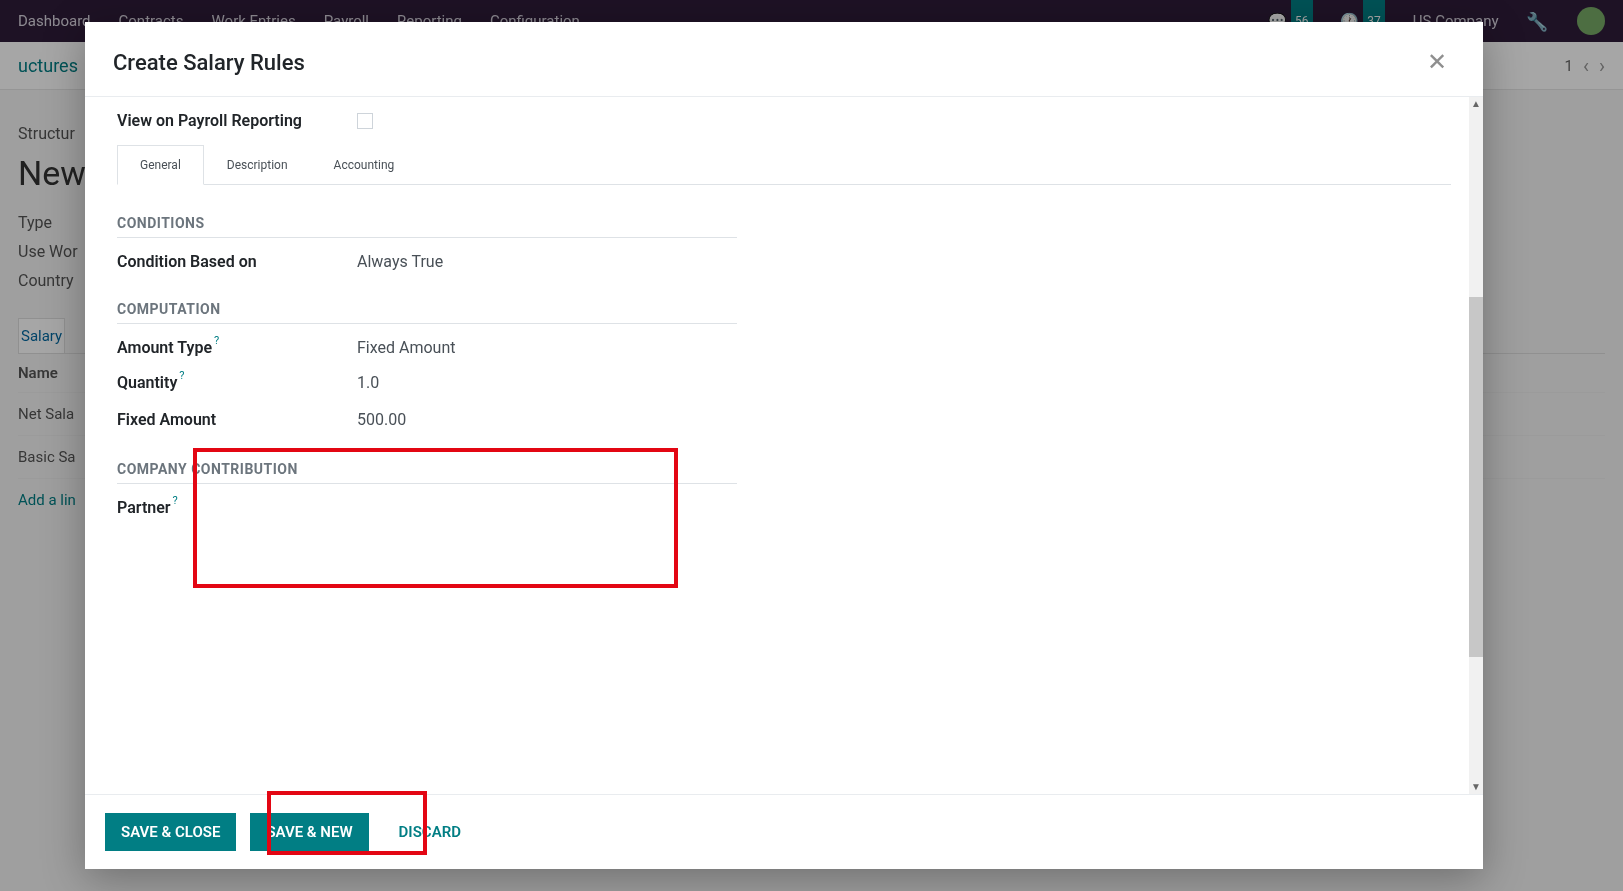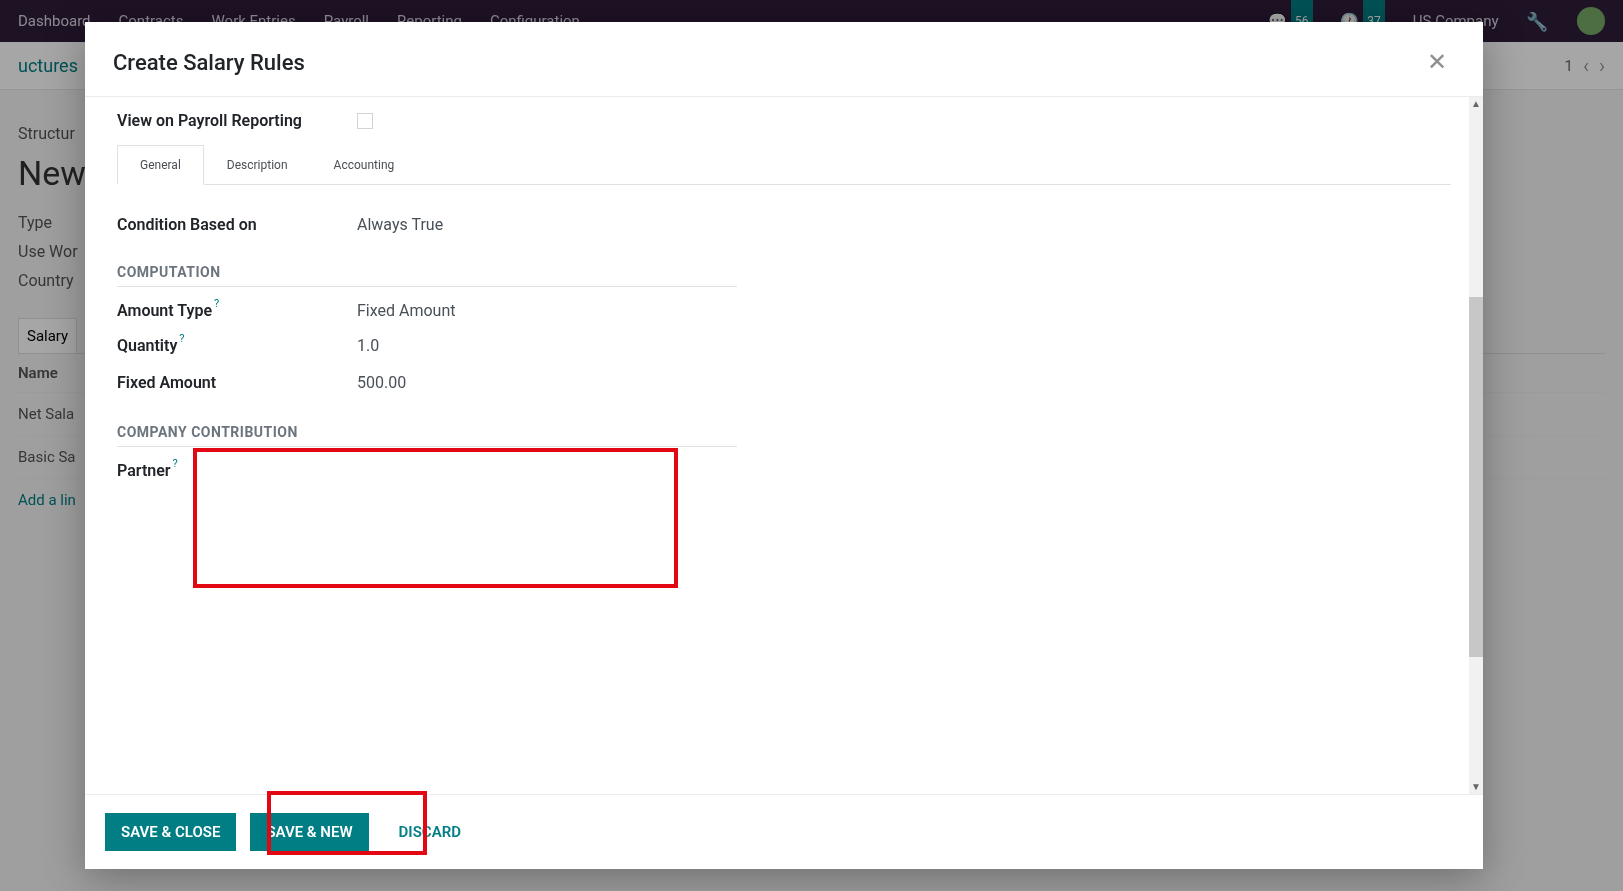--- a/index.html
+++ b/index.html
@@ -16,21 +16,21 @@
     .topnav .wrench { color: #d9d4df; font-size: 18px; }
     .topnav .avatar { width: 28px; height: 28px; border-radius: 50%; background: #7a6; display:inline-block; }
 
     .subbar { background: #fff; border-bottom: 1px solid #e5e5e5; height: 48px; display: flex; align-items: center; padding: 0 18px; color: #017e84; font-size: 18px; }
     .subbar .right { margin-left: auto; color: #666; display:flex; align-items:center; gap:10px; font-size:15px;}
     .subbar .chev { color:#999; font-size:20px; }
 
     .bgform { padding: 24px 18px; }
     .bgform .label { color: #555; font-size: 16px; margin: 10px 0; }
     .bgform .big { font-size: 34px; color: #333; margin-bottom: 20px; }
-    .bgform .tab { display:inline-block; padding:8px 8px; border:1px solid #ddd; border-bottom:none; background:#fff; color:#000000; font-size:15px; margin-top:18px;text-align:center;}
+    .bgform .tab { display:inline-block; padding:8px 2px; border:1px solid #ddd; border-bottom:none; background:#fff; color:#0369a1; font-size:15px; margin-top:18px;text-align:center;}
     .bgform .thead { border-top:1px solid #ddd; padding:10px 0; color:#555; font-weight:600; font-size:15px;}
     .bgform .trow { border-top:1px solid #eee; padding:12px 0; color:#555; font-size:15px;}
     .bgform .addline { color:#017e84; }
 
     
     .dim { position: absolute; inset: 0; background: rgba(0,0,0,0.35); }
 
     
     .modal { position: absolute; left: 85px; right: 140px; top: 22px; bottom: 22px; background: #fff; display: flex; flex-direction: column; box-shadow: 0 10px 40px rgba(0,0,0,0.3); }
     .modal-header { display: flex; align-items: center; padding: 24px 28px 18px; }
@@ -134,20 +134,21 @@
       <span class="checkbox"></span>
     </div>
 
     <div class="tabs">
       <div class="tab-item active">General</div>
       <div class="tab-item">Description</div>
       <div class="tab-item">Accounting</div>
     </div>
 
     <div class="section">
+      <div class="section-title">CONDITIONS</div>
       <div class="section-body">
         <div class="field-row">
           <div class="field-label">Condition Based on</div>
           <div class="field-value">Always True</div>
         </div>
       </div>
     </div>
 
     <div class="section">
       <div class="section-title">COMPUTATION</div>

